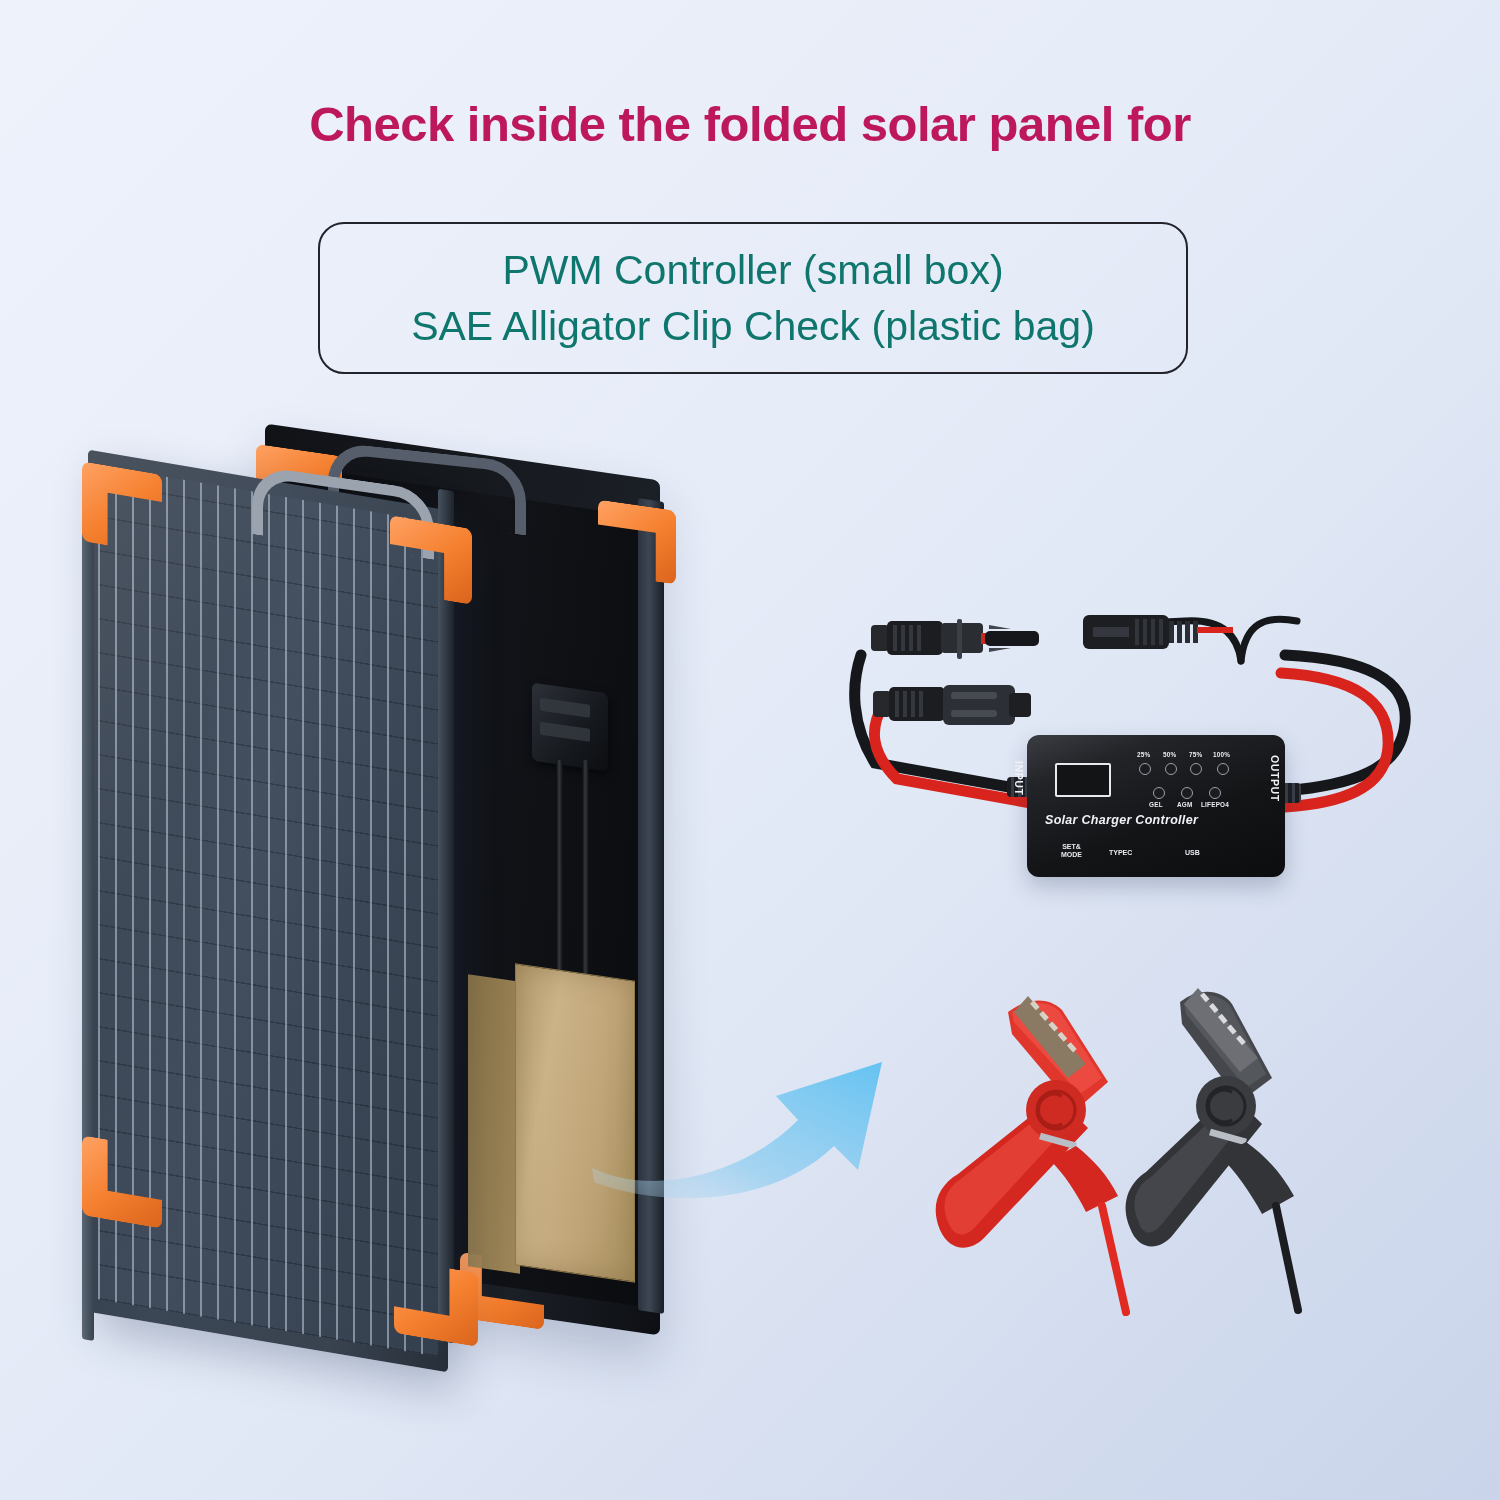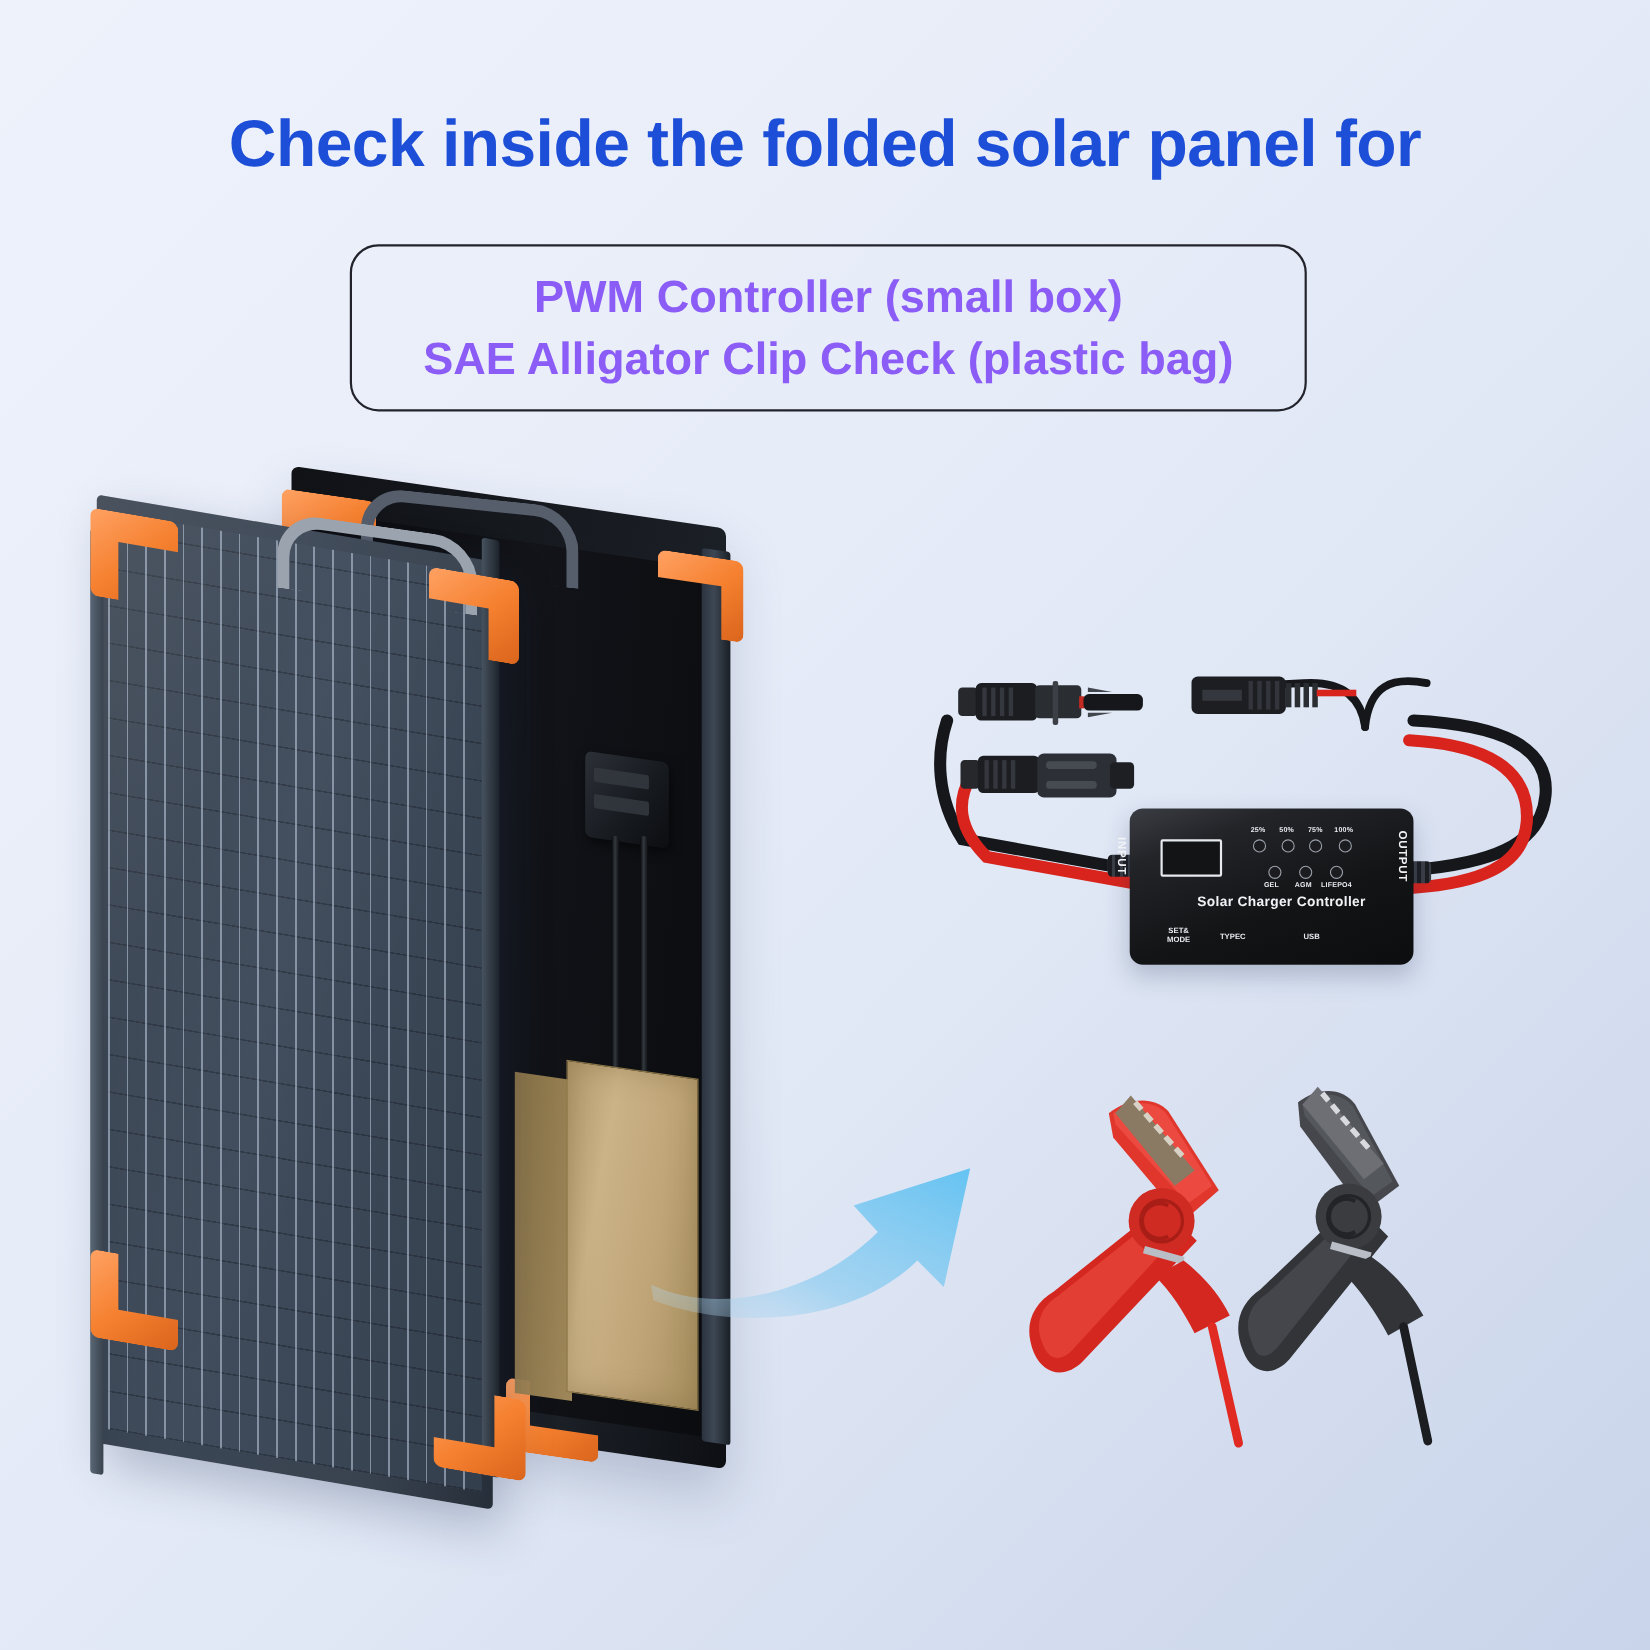--- a/index.html
+++ b/index.html
@@ -7,33 +7,33 @@
     width:1500px;height:1500px;overflow:hidden;
     font-family:"Liberation Sans", sans-serif;
     background:linear-gradient(135deg,#eef2fb 0%,#e9eef9 28%,#e2e9f6 55%,#d4ddef 80%,#c9d4ea 100%);
     position:relative;
   }
   .stage{position:absolute;inset:0;}
 
   
   .headline{
     position:absolute;left:0;top:96px;width:1500px;text-align:center;
-    font-size:60px;font-weight:bold;color:#1d4ed8;letter-spacing:-0.5px;
+    font-size:49px;font-weight:bold;color:#be185d;letter-spacing:-0.5px;
     white-space:nowrap;
   }
 
   
   .callout{
     position:absolute;left:318px;top:222px;width:866px;height:148px;
     border:2.5px solid #23232b;border-radius:26px;
     display:flex;flex-direction:column;align-items:center;justify-content:center;
     gap:8px;background:transparent;
   }
   .callout .line{
-    font-size:41px;font-weight:bold;color:#8b5cf6;white-space:nowrap;line-height:1.18;
+    font-size:41px;font-weight:normal;color:#0f766e;white-space:nowrap;line-height:1.18;
   }
 
   
   .panel-wrap{position:absolute;left:60px;top:430px;width:660px;height:1010px;}
 
   
   .back-slab{
     position:absolute;left:205px;top:22px;width:395px;height:855px;
     background:linear-gradient(100deg,#101216 0%,#15181d 35%,#1b1f26 72%,#0d0f13 100%);
     transform:skewY(8.2deg);
@@ -141,22 +141,22 @@
     background:linear-gradient(160deg,#3a3d43 0%,#232428 22%,#131416 60%,#0c0d0f 100%);
     border-radius:12px;box-shadow:0 10px 22px rgba(40,55,90,0.25);
   }
   .ctrl-screen{
     position:absolute;left:28px;top:28px;width:52px;height:30px;
     border:2.5px solid #e6e9ee;border-radius:2px;background:#131416;
   }
   .led{position:absolute;width:10px;height:10px;border-radius:50%;border:1.6px solid #9aa0aa;background:#1a1c20;}
   .led-label{position:absolute;font-size:6.4px;font-weight:bold;color:#e8ebf0;letter-spacing:.2px;white-space:nowrap;}
   .ctrl-title{
-    position:absolute;left:18px;right:0;top:78px;text-align:center;
-    font-size:12.5px;font-weight:bold;color:#f0f2f6;letter-spacing:.3px;
+    position:absolute;left:18px;right:0;top:78px;
+    font-size:12.5px;font-weight:bold;color:#f0f2f6;letter-spacing:.3px;font-style:italic;
   }
   .ctrl-bottom-label{position:absolute;font-size:7px;font-weight:bold;color:#e8ebf0;text-align:center;line-height:1.15;white-space:nowrap;}
   .port-label{
     position:absolute;font-size:10.5px;font-weight:bold;color:#f0f2f6;letter-spacing:.6px;
     writing-mode:vertical-rl;
   }
   .strain{position:absolute;width:34px;height:20px;border-radius:4px;
     background:repeating-linear-gradient(90deg,#1b1d21 0 4px,#3a3e45 4px 7px);}
 </style>
 </head>

